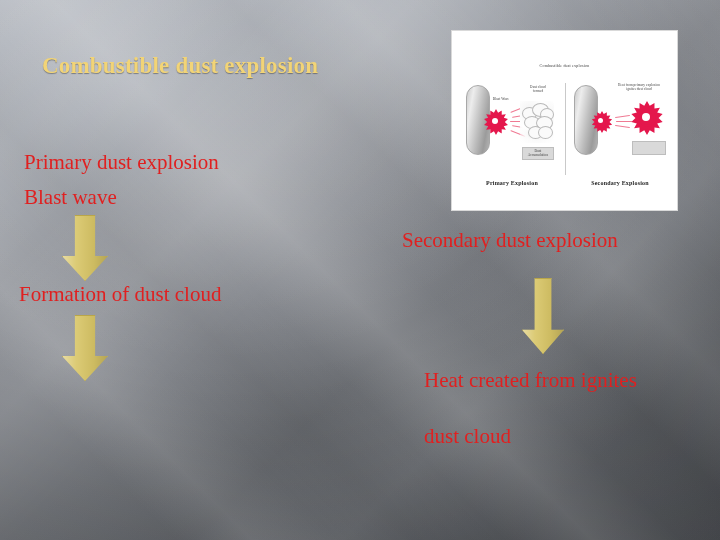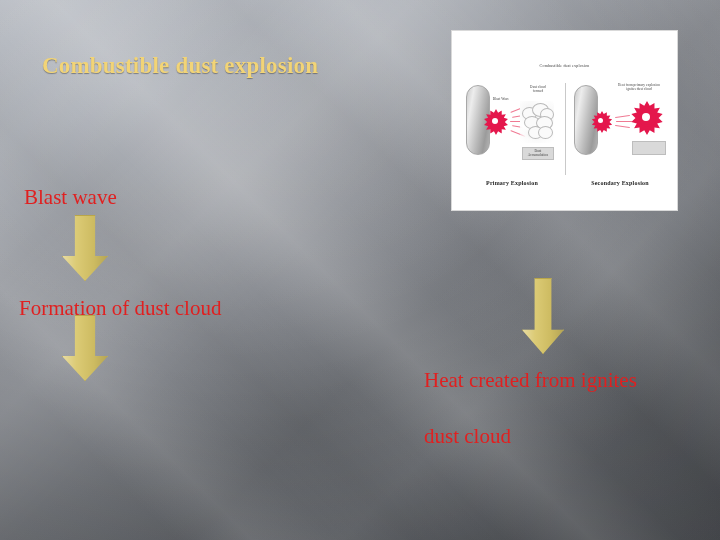--- a/index.html
+++ b/index.html
@@ -54,21 +54,21 @@
     left:42px;top:53px;
     font-size:23px;font-weight:bold;color:#f2d477;
     text-shadow:0 1px 1px rgba(0,0,0,0.35);
     letter-spacing:0.2px;
   }
   .red{
     color:#e02020;font-size:21px;line-height:25px;
   }
   #primary{left:24px;top:150px;}
   #blast{left:24px;top:185px;}
-  #formation{left:19px;top:296px;text-align:right;}
+  #formation{left:19px;top:282px;text-align:right;}
   #accum{left:6px;top:396px;}
   #secondary{left:402px;top:228px;}
   #heat{left:424px;top:366px;line-height:28px;}
 
   
   .arrow{
     position:absolute;
     background:#d8c566;
     border:1px solid #b9a64a;
     box-sizing:border-box;
@@ -166,33 +166,35 @@
 </head>
 <body>
 
 <div class="slide">
 
   <div class="streaks"></div>
   <div class="vignette"></div>
 
   <div class="txt" id="title">Combustible dust explosion</div>
 
+  <div class="txt red" id="primary">Primary dust explosion</div>
   <div class="txt red" id="blast">Blast wave</div>
 
   <div class="arrow a1">
     <div class="arrow-shade"></div>
   </div>
 
   <div class="txt red" id="formation">Formation of dust cloud</div>
 
   <div class="arrow a2">
     <div class="arrow-shade"></div>
   </div>
 
 
+  <div class="txt red" id="secondary">Secondary dust explosion</div>
 
   <div class="arrow a3">
     <div class="arrow-shade"></div>
   </div>
 
   <div class="txt red" id="heat"><span>Heat created from ignites</span><br><br><span>dust cloud</span></div>
 
   <div id="picture">
 
     <div id="pic-title">Combustible dust explosion</div>

